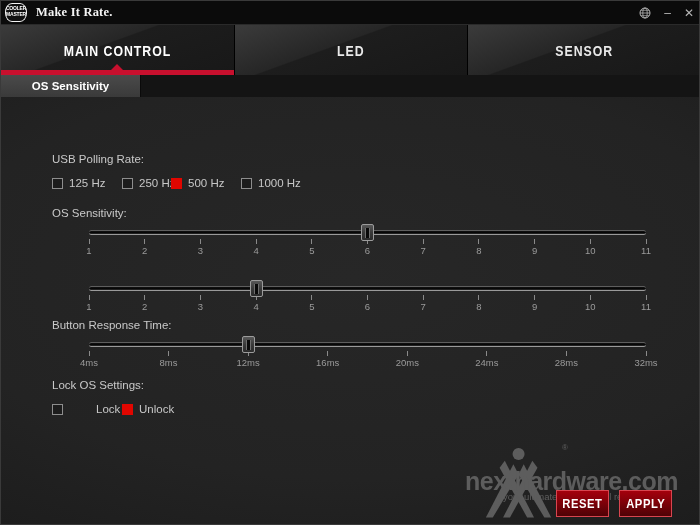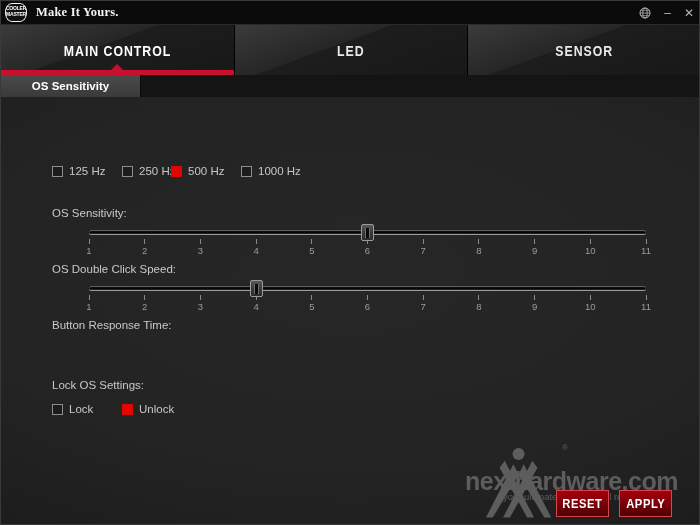--- a/index.html
+++ b/index.html
@@ -256,21 +256,21 @@
 
 <div id="app">
 
   <div class="titlebar">
     <div class="cm-logo">
       <div class="cmtxt">
         <span>COOLER</span><br>
         <span>MASTER</span>
       </div>
     </div>
-    <div class="app-title">Make It Yours.</div>
+    <div class="app-title">Make It Rate.</div>
     <div class="win-ctrls">
       <span class="globe">
         <svg width="12" height="12" viewBox="0 0 12 12">
           <circle cx="6" cy="6" r="5" fill="none" stroke="#b6b6b6" stroke-width="1"></circle>
           <ellipse cx="6" cy="6" rx="2.2" ry="5" fill="none" stroke="#b6b6b6" stroke-width="0.8"></ellipse>
           <line x1="1" y1="6" x2="11" y2="6" stroke="#b6b6b6" stroke-width="0.8"></line>
           <line x1="1.8" y1="3.3" x2="10.2" y2="3.3" stroke="#b6b6b6" stroke-width="0.7"></line>
           <line x1="1.8" y1="8.7" x2="10.2" y2="8.7" stroke="#b6b6b6" stroke-width="0.7"></line>
         </svg>
       </span>
@@ -296,20 +296,21 @@
   <div class="subtabbar">
     <div class="subtab active">
       <span>OS Sensitivity</span>
     </div>
     <div class="subtab-rest"></div>
   </div>
 
   <div class="content">
 
     <div class="section" style="left:51px; top:56px;">
+      <div class="sec-label">USB Polling Rate:</div>
       <div class="cbrow" style="margin-top:12px;">
         <div class="cbitem" style="width:70px;">
           <span class="cbox"></span>
           <span class="cblabel">125 Hz</span>
         </div>
         <div class="cbitem" style="width:49px;justify-content:space-between;">
           <span class="cbox"></span>
           <span class="cblabel">250 Hz</span>
         </div>
         <div class="cbitem" style="width:70px;">
@@ -346,23 +347,20 @@
         <div class="ticklabel" style="left: 389.9px;">8</div>
         <div class="tick" style="left: 445.6px;"></div>
         <div class="ticklabel" style="left: 445.6px;">9</div>
         <div class="tick" style="left: 501.3px;"></div>
         <div class="ticklabel" style="left: 501.3px;">10</div>
         <div class="tick" style="left: 557px;"></div>
         <div class="ticklabel" style="left: 557px;">11</div>
         <div class="handle" style="left: 278.5px;"></div>
       </div>
 
-    <div class="section" style="left:51px; top:166px;">
-      <div class="sec-label">OS Double Click Speed:</div>
-    </div>
     <div class="slider" id="slider-double-click" style="position:absolute; left:88px; top:189px; width:557px; height:32px;">
       <div class="track" style="width:557px;"></div>
     <div class="tick" style="left: 0px;"></div>
         <div class="ticklabel" style="left: 0px;">1</div>
         <div class="tick" style="left: 55.7px;"></div>
         <div class="ticklabel" style="left: 55.7px;">2</div>
         <div class="tick" style="left: 111.4px;"></div>
         <div class="ticklabel" style="left: 111.4px;">3</div>
         <div class="tick" style="left: 167.1px;"></div>
         <div class="ticklabel" style="left: 167.1px;">4</div>
@@ -379,25 +377,45 @@
         <div class="tick" style="left: 501.3px;"></div>
         <div class="ticklabel" style="left: 501.3px;">10</div>
         <div class="tick" style="left: 557px;"></div>
         <div class="ticklabel" style="left: 557px;">11</div>
         <div class="handle" style="left: 167.1px;"></div>
       </div>
 
     <div class="section" style="left:51px; top:222px;">
       <div class="sec-label">Button Response Time:</div>
     </div>
+    <div class="slider" id="slider-response-time" style="position:absolute; left:88px; top:245px; width:557px; height:32px;">
+      <div class="track" style="width:557px;"></div>
+    <div class="tick" style="left: 0px;"></div>
+        <div class="ticklabel" style="left: 0px;">4ms</div>
+        <div class="tick" style="left: 79.5714px;"></div>
+        <div class="ticklabel" style="left: 79.5714px;">8ms</div>
+        <div class="tick" style="left: 159.143px;"></div>
+        <div class="ticklabel" style="left: 159.143px;">12ms</div>
+        <div class="tick" style="left: 238.714px;"></div>
+        <div class="ticklabel" style="left: 238.714px;">16ms</div>
+        <div class="tick" style="left: 318.286px;"></div>
+        <div class="ticklabel" style="left: 318.286px;">20ms</div>
+        <div class="tick" style="left: 397.857px;"></div>
+        <div class="ticklabel" style="left: 397.857px;">24ms</div>
+        <div class="tick" style="left: 477.429px;"></div>
+        <div class="ticklabel" style="left: 477.429px;">28ms</div>
+        <div class="tick" style="left: 557px;"></div>
+        <div class="ticklabel" style="left: 557px;">32ms</div>
+        <div class="handle" style="left: 159.143px;"></div>
+      </div>
 
     <div class="section" style="left:51px; top:282px;">
       <div class="sec-label">Lock OS Settings:</div>
       <div class="cbrow" style="margin-top:12px;">
-        <div class="cbitem" style="width:70px;">
+        <div class="cbitem" style="width:70px;gap:27px;">
           <span class="cbox"></span>
           <span class="cblabel">Lock</span>
         </div>
         <div class="cbitem">
           <span class="cbox checked"></span>
           <span class="cblabel">Unlock</span>
         </div>
       </div>
     </div>
 

